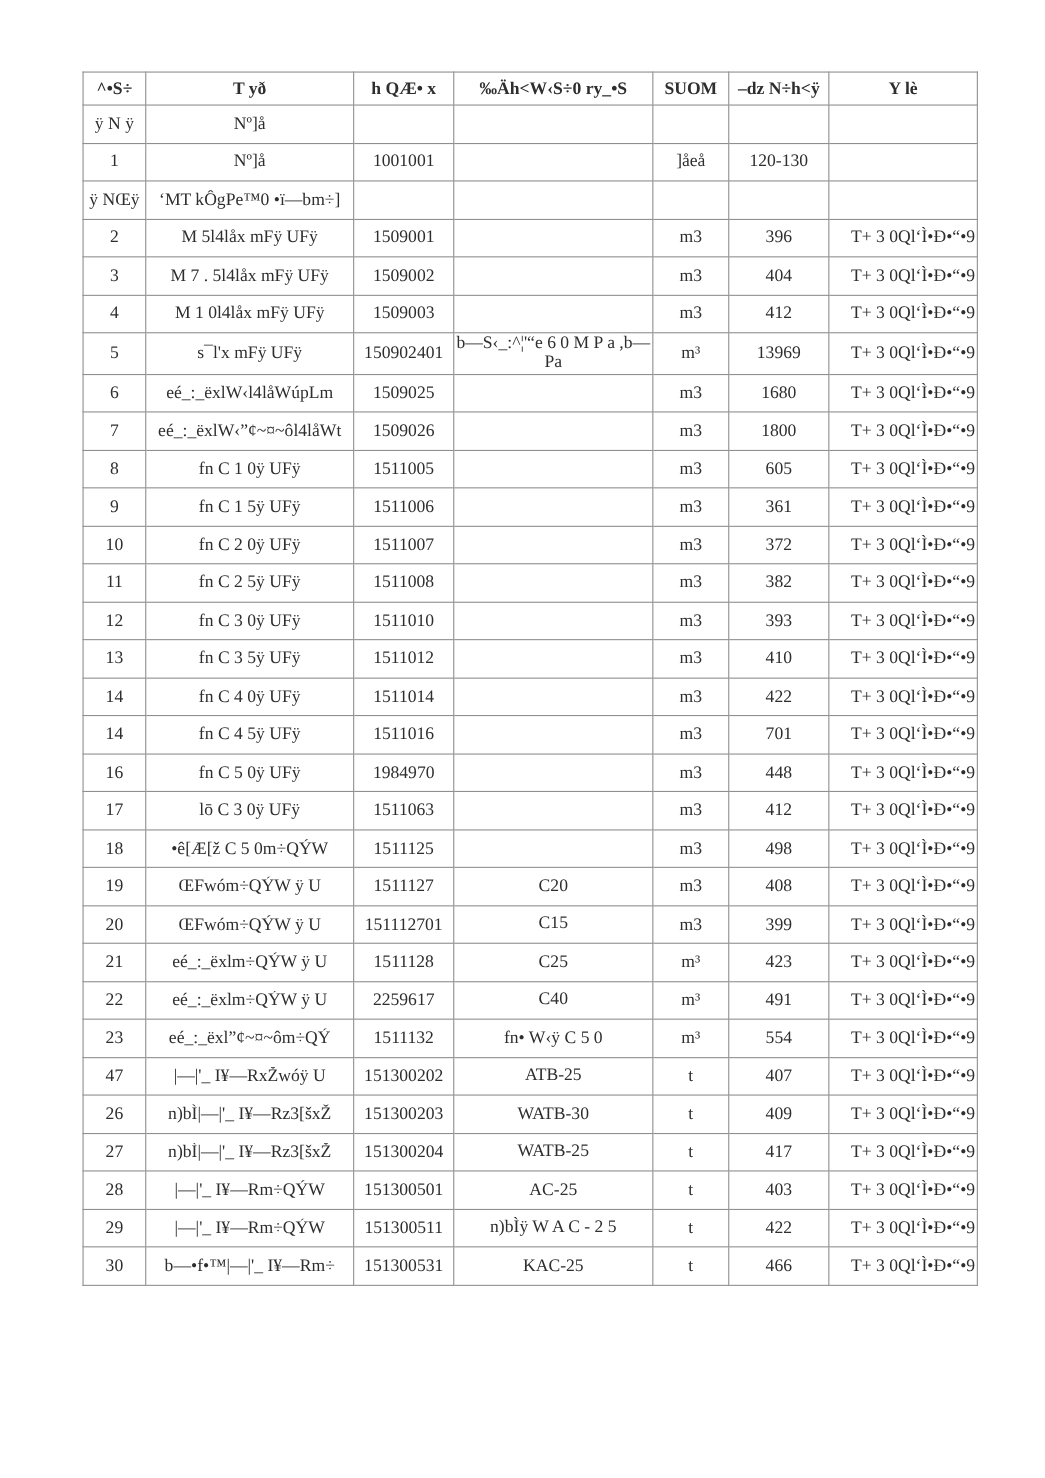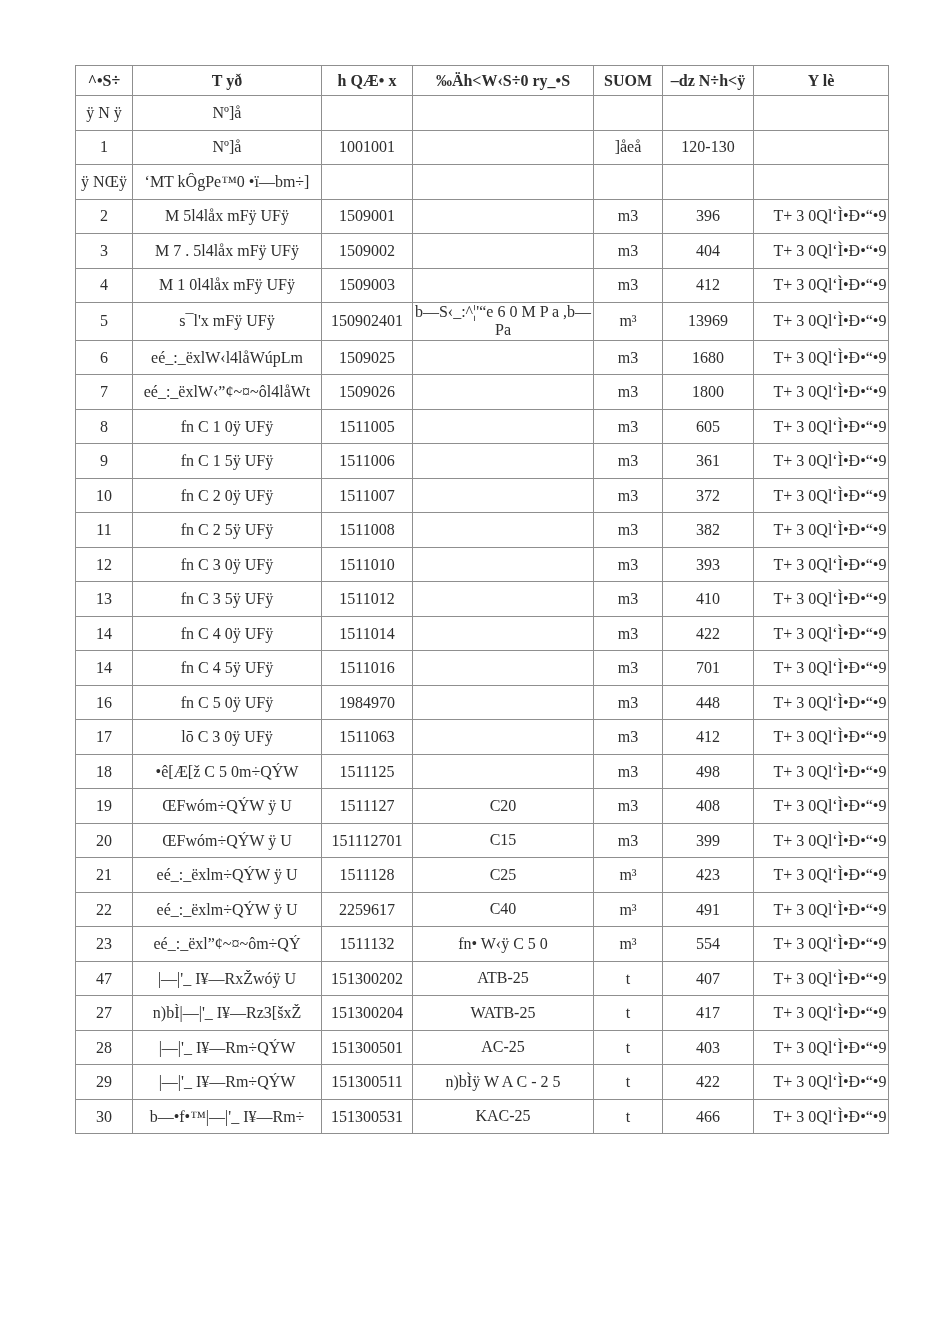--- a/index.html
+++ b/index.html
@@ -615,20 +615,41 @@
           <td class="col-uom">
             <span class="clip">t</span>
           </td>
           <td class="col-qty">
             <span class="clip">407</span>
           </td>
           <td class="col-note"><span class="clip">T+ 3 0Ql‘Ì•Ð•“•9</span></td>
         </tr>
         <tr>
           <td class="col-sn">
+            <span class="clip">26</span>
+          </td>
+          <td class="col-name">
+            <span class="clip">n)bÌ|—|'_ I¥—Rz3[šxŽ</span>
+          </td>
+          <td class="col-code">
+            <span class="clip">151300203</span>
+          </td>
+          <td class="col-spec">
+            <span class="clip">WATB-30</span>
+          </td>
+          <td class="col-uom">
+            <span class="clip">t</span>
+          </td>
+          <td class="col-qty">
+            <span class="clip">409</span>
+          </td>
+          <td class="col-note"><span class="clip">T+ 3 0Ql‘Ì•Ð•“•9</span></td>
+        </tr>
+        <tr>
+          <td class="col-sn">
             <span class="clip">27</span>
           </td>
           <td class="col-name">
             <span class="clip">n)bÌ|—|'_ I¥—Rz3[šxŽ</span>
           </td>
           <td class="col-code">
             <span class="clip">151300204</span>
           </td>
           <td class="col-spec">
             <span class="clip">WATB-25</span>

